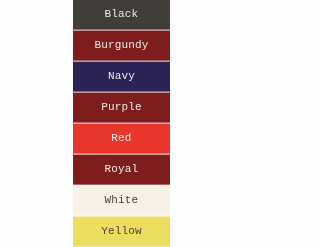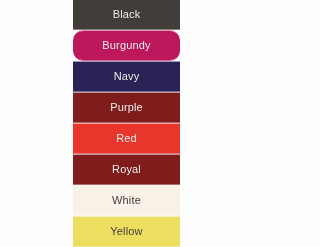--- a/index.html
+++ b/index.html
@@ -10,25 +10,26 @@
     width: 247px;
     height: 247px;
     background: #fdfdfd;
     font-family: "Liberation Sans", sans-serif;
     overflow: hidden;
   }
   #color-swatch-chart {
     position: absolute;
     left: 73px;
     top: 0px;
-    width: 107px;
+    width: 97px;
     height: 247px;
     display: flex;
     flex-direction: column;
     background: #fdfdfd;
+    font-family: Liberation Mono, monospace;
   }
   .swatch {
     position: relative;
     flex: 1 1 0;
     display: flex;
     align-items: center;
     justify-content: center;
     box-sizing: border-box;
     border-top: 1px solid rgba(255,255,255,0.55);
     border-bottom: 1px solid rgba(255,255,255,0.35);
@@ -52,21 +53,21 @@
     color: #44403c;
   }
 </style>
 </head>
 <body style="background: rgb(253, 253, 253);">
 
 <div id="color-swatch-chart">
     <div class="swatch light-text" style="background: rgb(65, 62, 57);">
       <span class="swatch-label" style="color: rgb(243, 238, 234);">Black</span>
     </div>
-    <div class="swatch light-text" style="background: #be185d; border-radius: 10px;">
+    <div class="swatch light-text" style="background: #7f1d1d;">
       <span class="swatch-label" style="color: rgb(243, 238, 234);">Burgundy</span>
     </div>
     <div class="swatch light-text" style="background: rgb(42, 35, 86); align-items: center;">
       <span class="swatch-label" style="color: rgb(243, 238, 234);">Navy</span>
     </div>
     <div class="swatch light-text" style="background: #7f1d1d;">
       <span class="swatch-label" style="color: rgb(243, 238, 234);">Purple</span>
     </div>
     <div class="swatch light-text" style="background: rgb(232, 54, 44);">
       <span class="swatch-label" style="color: rgb(243, 238, 234);">Red</span>

